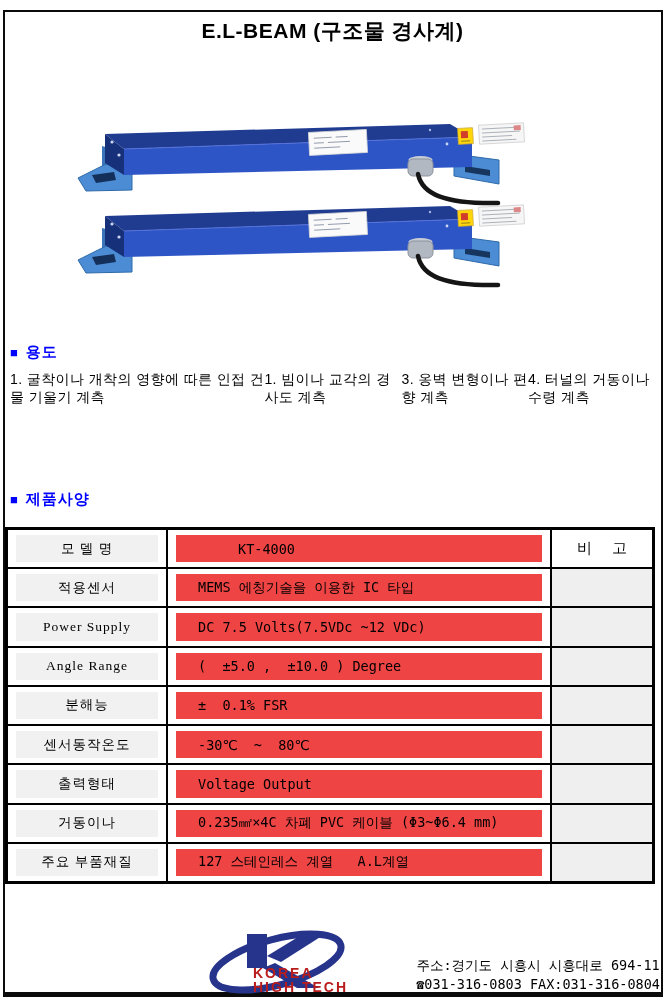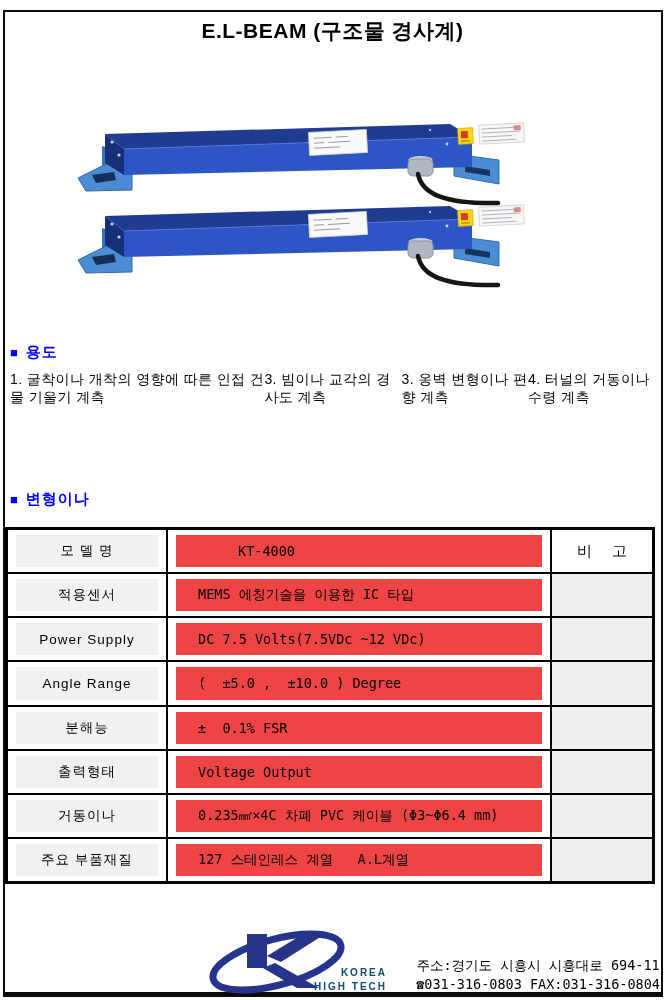--- a/index.html
+++ b/index.html
@@ -32,38 +32,38 @@
   .spec-table{
     position:absolute;left:5px;top:527px;width:650px;height:357px;
     border:3px solid #000;box-sizing:border-box;display:flex;flex-direction:column;
     font-size:14px;
   }
   .t-row{flex:1;display:flex;min-height:0;}
   .t-row + .t-row{border-top:2px solid #000;}
   .cell-label{width:160px;border-right:2px solid #000;display:flex;padding:5px 8px;box-sizing:border-box;}
   .label-box{
     background:#f1f1f1;flex:1;display:flex;align-items:center;justify-content:center;
-    letter-spacing:1px;font-family:Liberation Sans, sans-serif;font-size:13.5px;
+    letter-spacing:1px;font-family:Liberation Serif, serif;font-size:13.5px;
   }
   .cell-value{flex:1;border-right:2px solid #000;display:flex;padding:5px 8px;box-sizing:border-box;}
   .value-box{
     background:#ef4444;flex:1;display:flex;align-items:center;padding-left:22px;
     white-space:pre;font-family:"DejaVu Sans Mono","DejaVu Sans",monospace;font-size:13.5px;
   }
   .cell-remark{width:100px;background:#efefef;}
   .t-row.header .cell-remark{
     background:#fff;display:flex;align-items:center;justify-content:center;
     letter-spacing:8px;font-size:15px;text-indent:8px;
   }
   .t-row.header .value-box{padding-left:62px;}
 
   .logo-mark{position:absolute;left:205px;top:930px;width:200px;height:66px;}
   .logo-text{
-    position:absolute;left:253px;top:966px;width:134px;text-align:right;
-    color:#0c4a6e;font-weight:bold;font-size:10px;line-height:14px;letter-spacing:2px;
+    position:absolute;left:253px;top:966px;width:134px;text-align:left;
+    color:#b91c1c;font-weight:bold;font-size:14px;line-height:14px;letter-spacing:2px;
   }
   .address{
     position:absolute;right:5px;top:956px;text-align:center;
     font-size:13.5px;line-height:19px;
     font-family:"DejaVu Sans Mono","DejaVu Sans",monospace;
   }
 </style>
 </head>
 <body>
 
@@ -123,31 +123,31 @@
   </div>
 
   <div class="section-heading usage-heading">
     <span class="sq">■</span>
     <span>용도</span>
   </div>
   <div class="usage-items">
 
       <div class="usage-item">1. 굴착이나 개착의 영향에 따른 인접 건물 기울기  계측</div>
 
-      <div class="usage-item">3. 빔이나 교각의 경사도  계측</div>
+      <div class="usage-item">1. 빔이나 교각의 경사도  계측</div>
 
       <div class="usage-item">3. 옹벽 변형이나 편향 계측</div>
 
       <div class="usage-item">4. 터널의 거동이나  수령 계측</div>
 
   </div>
 
   <div class="section-heading spec-heading">
     <span class="sq">■</span>
-    <span>변형이나</span>
+    <span>제품사양</span>
   </div>
 
   <div class="spec-table">
     <div class="t-row header">
       <div class="cell-label">
         <div class="label-box">모 델 명</div>
       </div>
       <div class="cell-value">
         <div class="value-box">KT-4000</div>
       </div>
@@ -187,20 +187,29 @@
       <div class="t-row">
         <div class="cell-label">
           <div class="label-box">분해능</div>
         </div>
         <div class="cell-value">
           <div class="value-box">±  0.1% FSR</div>
         </div>
         <div class="cell-remark"></div>
       </div>
 
+      <div class="t-row">
+        <div class="cell-label">
+          <div class="label-box">센서동작온도</div>
+        </div>
+        <div class="cell-value">
+          <div class="value-box">-30℃  ~  80℃</div>
+        </div>
+        <div class="cell-remark"></div>
+      </div>
 
       <div class="t-row">
         <div class="cell-label">
           <div class="label-box">출력형태</div>
         </div>
         <div class="cell-value">
           <div class="value-box">Voltage Output</div>
         </div>
         <div class="cell-remark"></div>
       </div>

